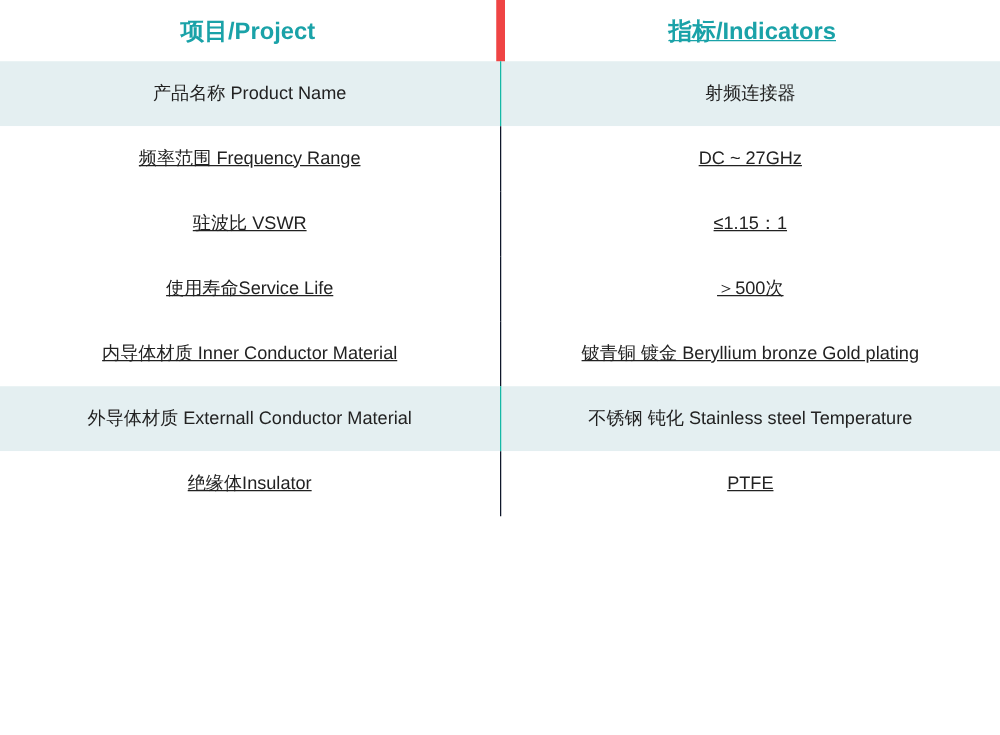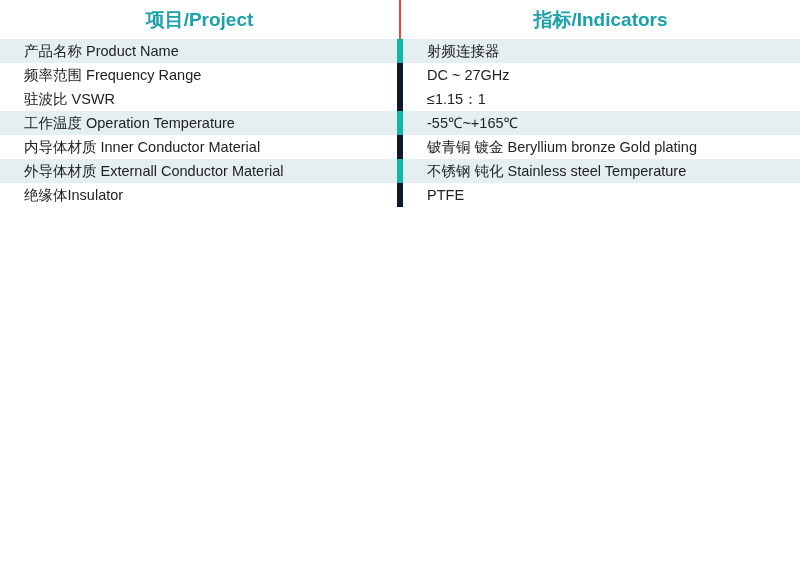--- a/index.html
+++ b/index.html
@@ -20,51 +20,53 @@
     table-layout: fixed;
   }
   table.spec-table col.col-project { width: 400px; }
   table.spec-table col.col-indicator { width: 400px; }
 
   thead th {
     background: #ffffff;
     color: #1aa2a8;
     font-size: 19px;
     font-weight: bold;
-    height: 39px;
+    height: 49px;
     padding: 0;
     text-align: center;
     vertical-align: middle;
     border: none;
   }
   thead th.th-divider {
-    border-left: 2px solid #ef4444;
+    border-left: 7px solid #ef4444;
+    text-decoration: underline;
   }
 
   tbody td {
-    height: 24px;
+    height: 52px;
     padding: 0 24px;
     font-size: 14.5px;
-    text-align: left;
+    text-align: center;
     vertical-align: middle;
     border: none;
     color: #222222;
     line-height: 1.3;
   }
   tbody tr.row-tint td {
     background: #e4eff1;
   }
   tbody tr.row-plain td {
     background: #ffffff;
+    text-decoration: underline;
   }
   tbody td.cell-indicator {
-    border-left: 6px solid #14b8a6;
+    border-left: 1px solid #14b8a6;
   }
   tbody tr.row-plain td.cell-indicator {
-    border-left: 6px solid #0f172a;
+    border-left: 1px solid #0f172a;
   }
 </style>
 </head>
 <body>
 
 <table class="spec-table">
   <colgroup>
     <col class="col-project">
     <col class="col-indicator">
   </colgroup>
@@ -80,23 +82,23 @@
       <td class="cell-indicator">射频连接器</td>
     </tr>
     <tr class="row-plain">
       <td>频率范围 Frequency Range</td>
       <td class="cell-indicator">DC ~ 27GHz</td>
     </tr>
     <tr class="row-plain">
       <td>驻波比 VSWR</td>
       <td class="cell-indicator">≤1.15：1</td>
     </tr>
-    <tr class="row-tint">
-      <td>工作温度 Operation Temperature</td>
-      <td class="cell-indicator">-55℃~+165℃</td>
+    <tr class="row-plain">
+      <td>使用寿命Service Life</td>
+      <td class="cell-indicator">＞500次</td>
     </tr>
     <tr class="row-plain">
       <td>内导体材质 Inner Conductor Material</td>
       <td class="cell-indicator">铍青铜 镀金 Beryllium bronze Gold plating</td>
     </tr>
     <tr class="row-tint">
       <td>外导体材质 Externall Conductor Material</td>
       <td class="cell-indicator">不锈钢 钝化 Stainless steel Temperature</td>
     </tr>
     <tr class="row-plain">

